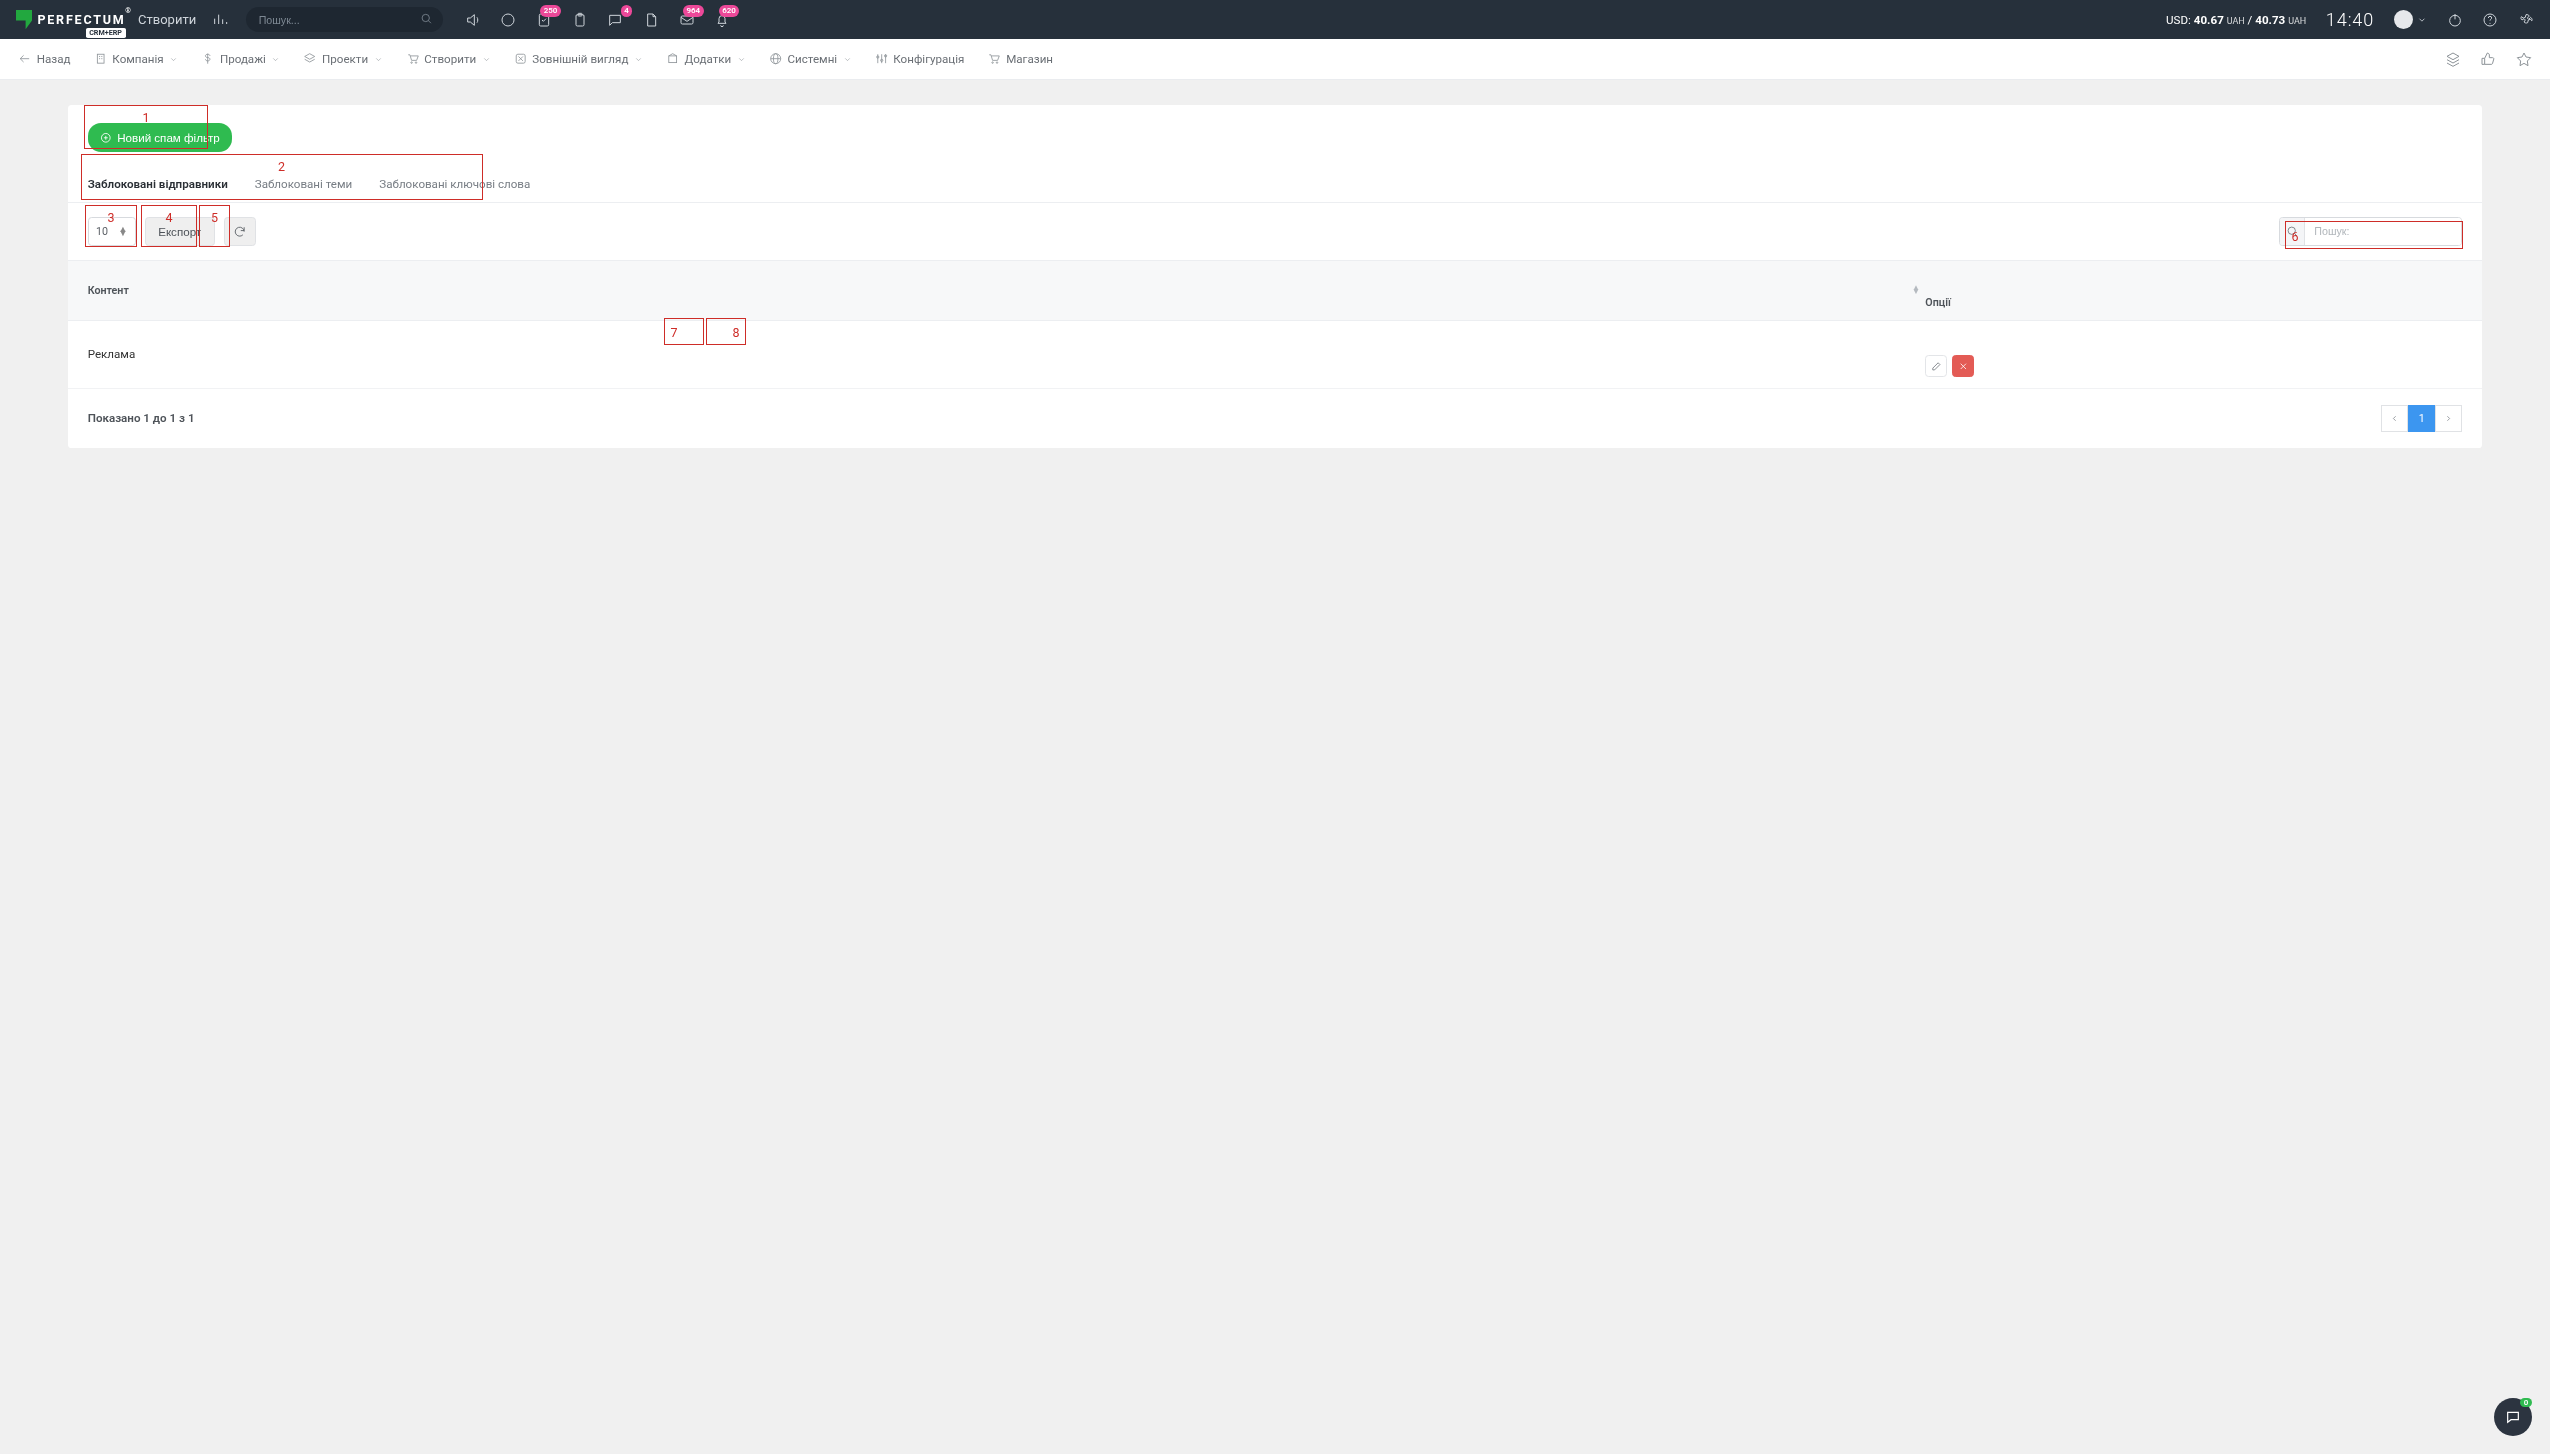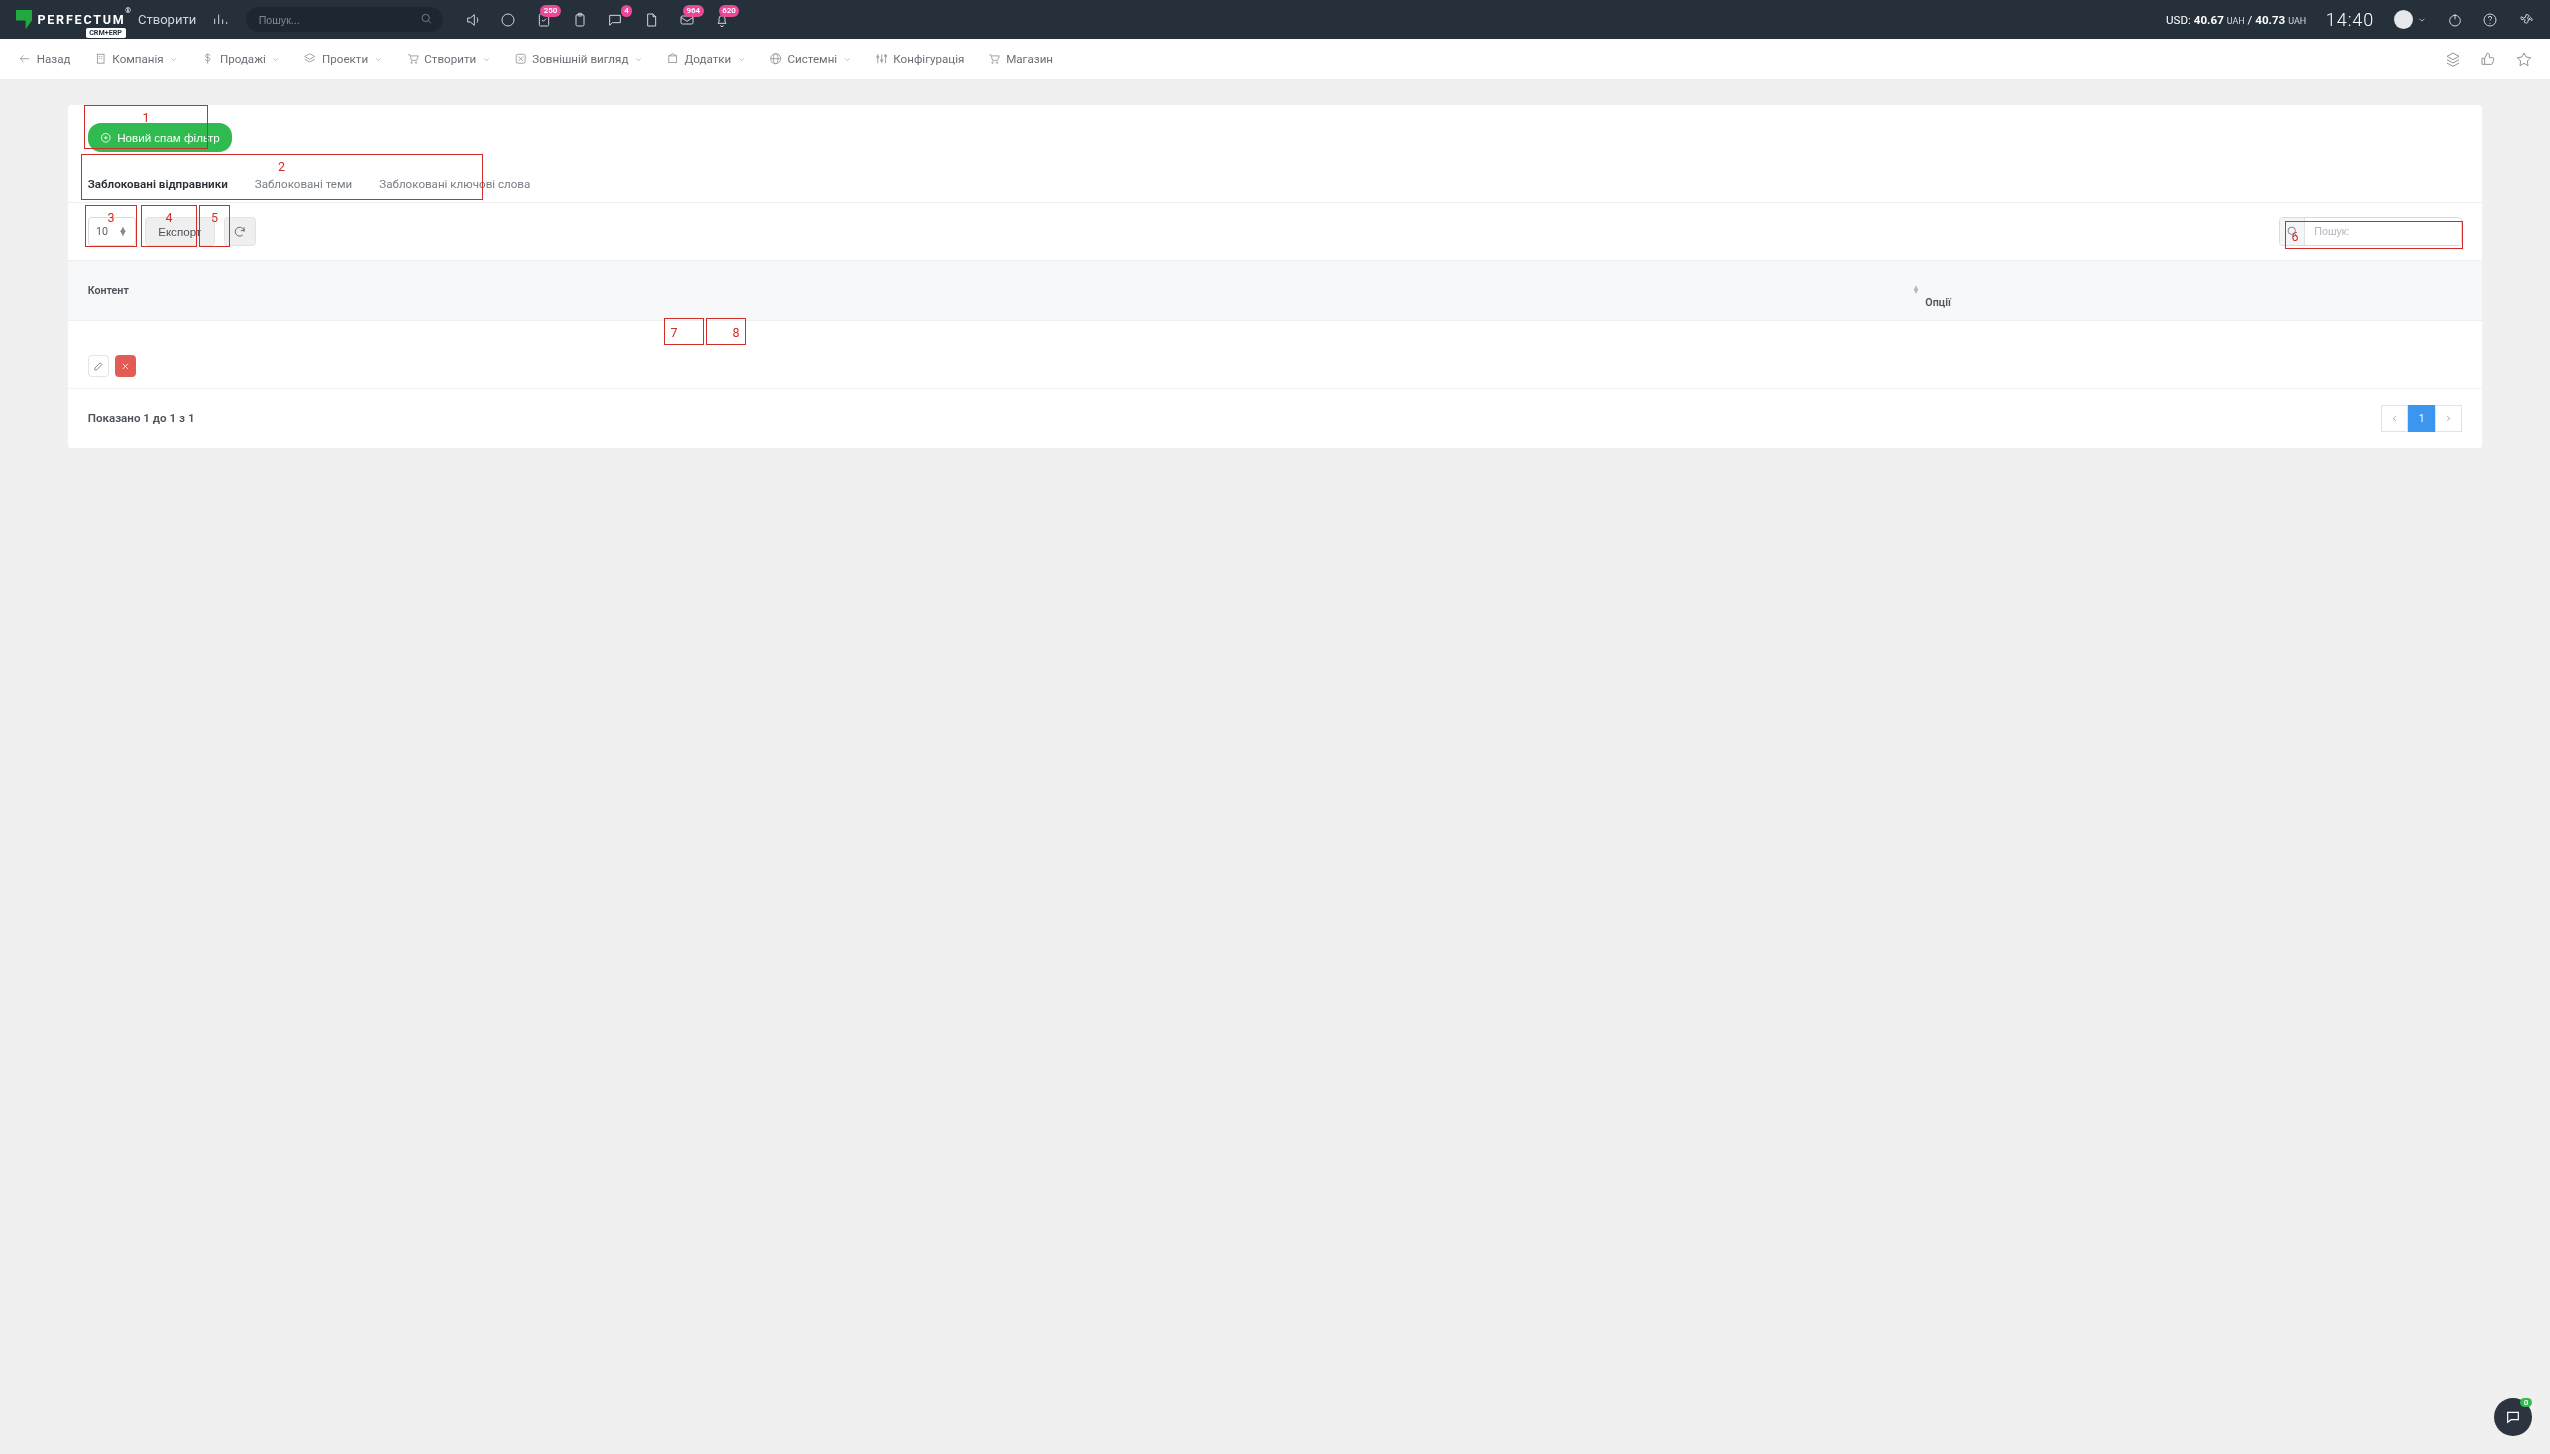--- a/index.html
+++ b/index.html
@@ -623,20 +623,23 @@
       <div class="col-content">
         <span>Контент</span>
         <span class="sort-ind">▲<br>▼</span>
       </div>
       <div class="col-opts">
         <span>Опції</span>
       </div>
     </div>
 
     <div class="tbl-row rel">
+      <div class="col-content">
+        <span>Реклама</span>
+      </div>
       <div class="col-opts">
         <button class="mini-btn">
           <svg viewBox="0 0 24 24">
               <path d="M4 20h4L20 8l-4-4L4 16v4z"></path>
             </svg>
         </button>
         <button class="mini-btn red">
           <svg viewBox="0 0 24 24">
               <line x1="6" y1="6" x2="18" y2="18"></line>
               <line x1="6" y1="18" x2="18" y2="6"></line>

